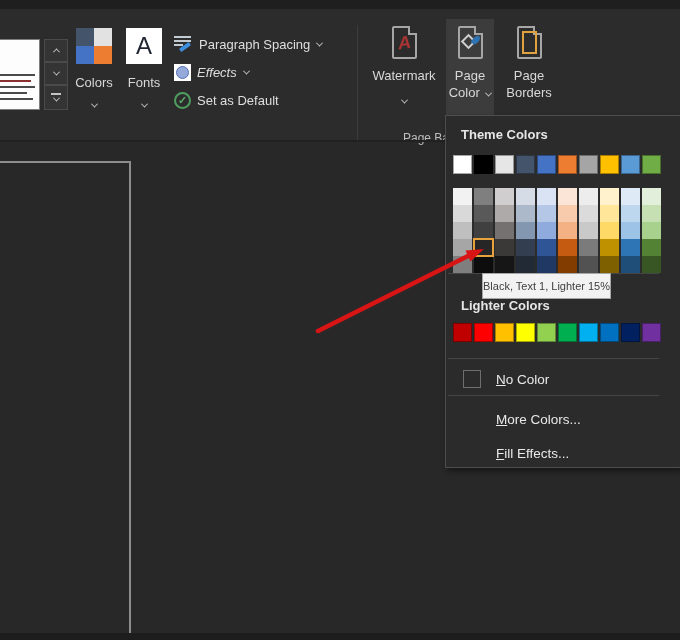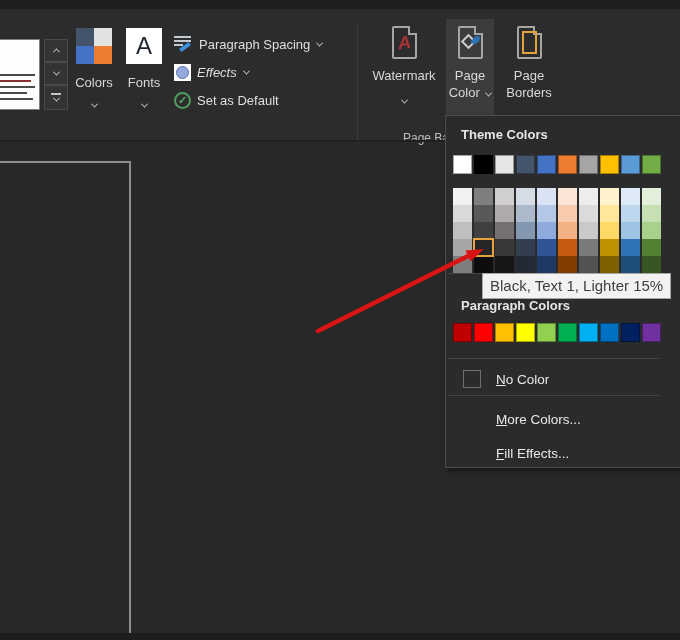--- a/index.html
+++ b/index.html
@@ -81,21 +81,21 @@
   .var-cell.selected { outline:2px solid #E8A33D; outline-offset:-1px; position:relative; z-index:2; }
   .panel-sep { position:absolute; left:2px; width:211px; height:1px; background:#454545; }
   .menu-item { position:absolute; left:0; width:215px; height:30px; display:flex; align-items:center;
     color:#E8E8E8; font-size:13.5px; }
   .menu-item .label { margin-left:50px; }
   .menu-item .u { text-decoration:underline; }
   .nocolor-swatch { position:absolute; left:17px; width:18px; height:18px; border:1px solid #6E6E6E; }
 
   
   #tooltip { left:482px; top:273px; height:26px; background:#F2F2F2; border:1px solid #A6A6A6;
-    color:#404040; font-size:15px; line-height:24px; padding:0 7px; white-space:nowrap; z-index:20; }
+    color:#404040; font-size:11px; line-height:24px; padding:0 0; white-space:nowrap; z-index:20; }
 
   
   #arrow-svg { left:0; top:0; width:680px; height:640px; z-index:30; pointer-events:none; }
 </style>
 </head>
 <body>
 
 <div id="stage">
   <div id="titlebar" class="abs"></div>
 
@@ -282,21 +282,21 @@
         </div>
         <div class="var-col">
           <div class="var-cell" style="background: rgb(226, 239, 218);"></div>
           <div class="var-cell" style="background: rgb(198, 224, 180);"></div>
           <div class="var-cell" style="background: rgb(169, 209, 142);"></div>
           <div class="var-cell" style="background: rgb(84, 130, 53);"></div>
           <div class="var-cell" style="background: rgb(55, 86, 35);"></div>
         </div>
       </div>
     <div class="panel-sep" style="top:157px;"></div>
-    <div class="panel-header" style="top:182px;">Paragraph Colors</div>
+    <div class="panel-header" style="top:182px;">Lighter Colors</div>
     <div class="swatch-row" style="top:207px;" id="standard-row">
         <div class="swatch" style="background: rgb(192, 0, 0);"></div>
         <div class="swatch" style="background: rgb(255, 0, 0);"></div>
         <div class="swatch" style="background: rgb(255, 192, 0);"></div>
         <div class="swatch" style="background: rgb(255, 255, 0);"></div>
         <div class="swatch" style="background: rgb(146, 208, 80);"></div>
         <div class="swatch" style="background: rgb(0, 176, 80);"></div>
         <div class="swatch" style="background: rgb(0, 176, 240);"></div>
         <div class="swatch" style="background: rgb(0, 112, 192);"></div>
         <div class="swatch" style="background: rgb(0, 32, 96);"></div>

